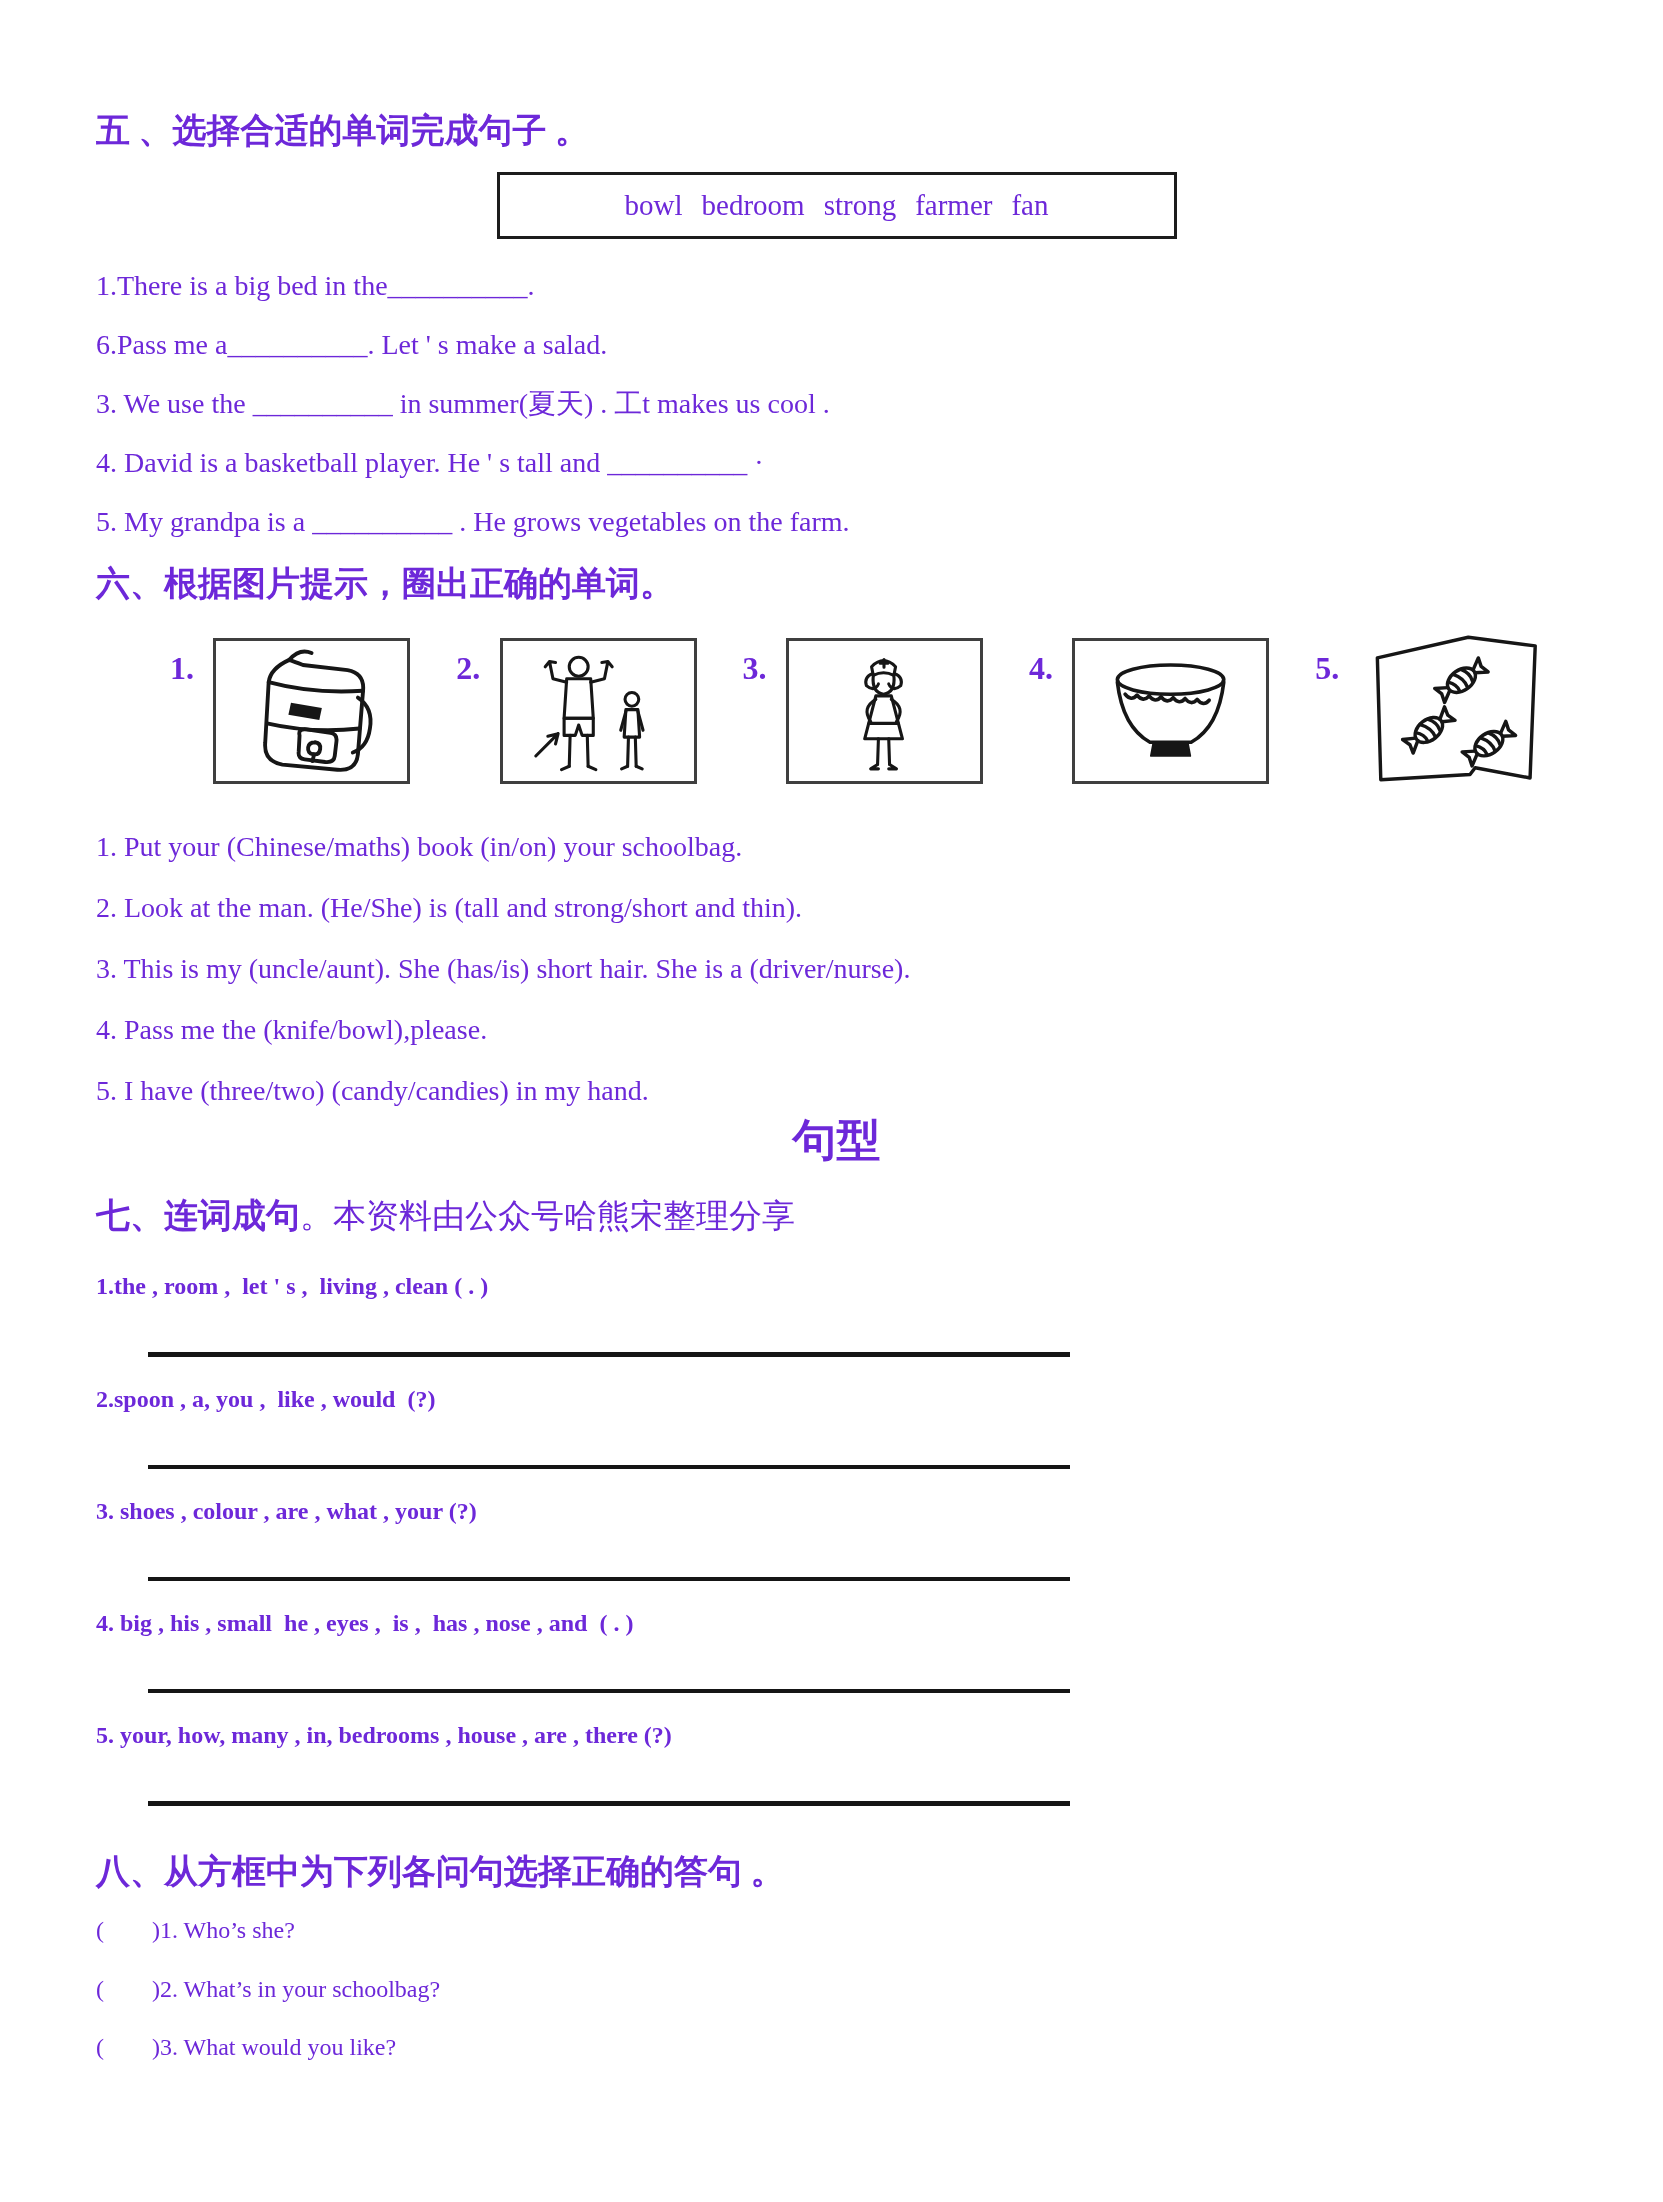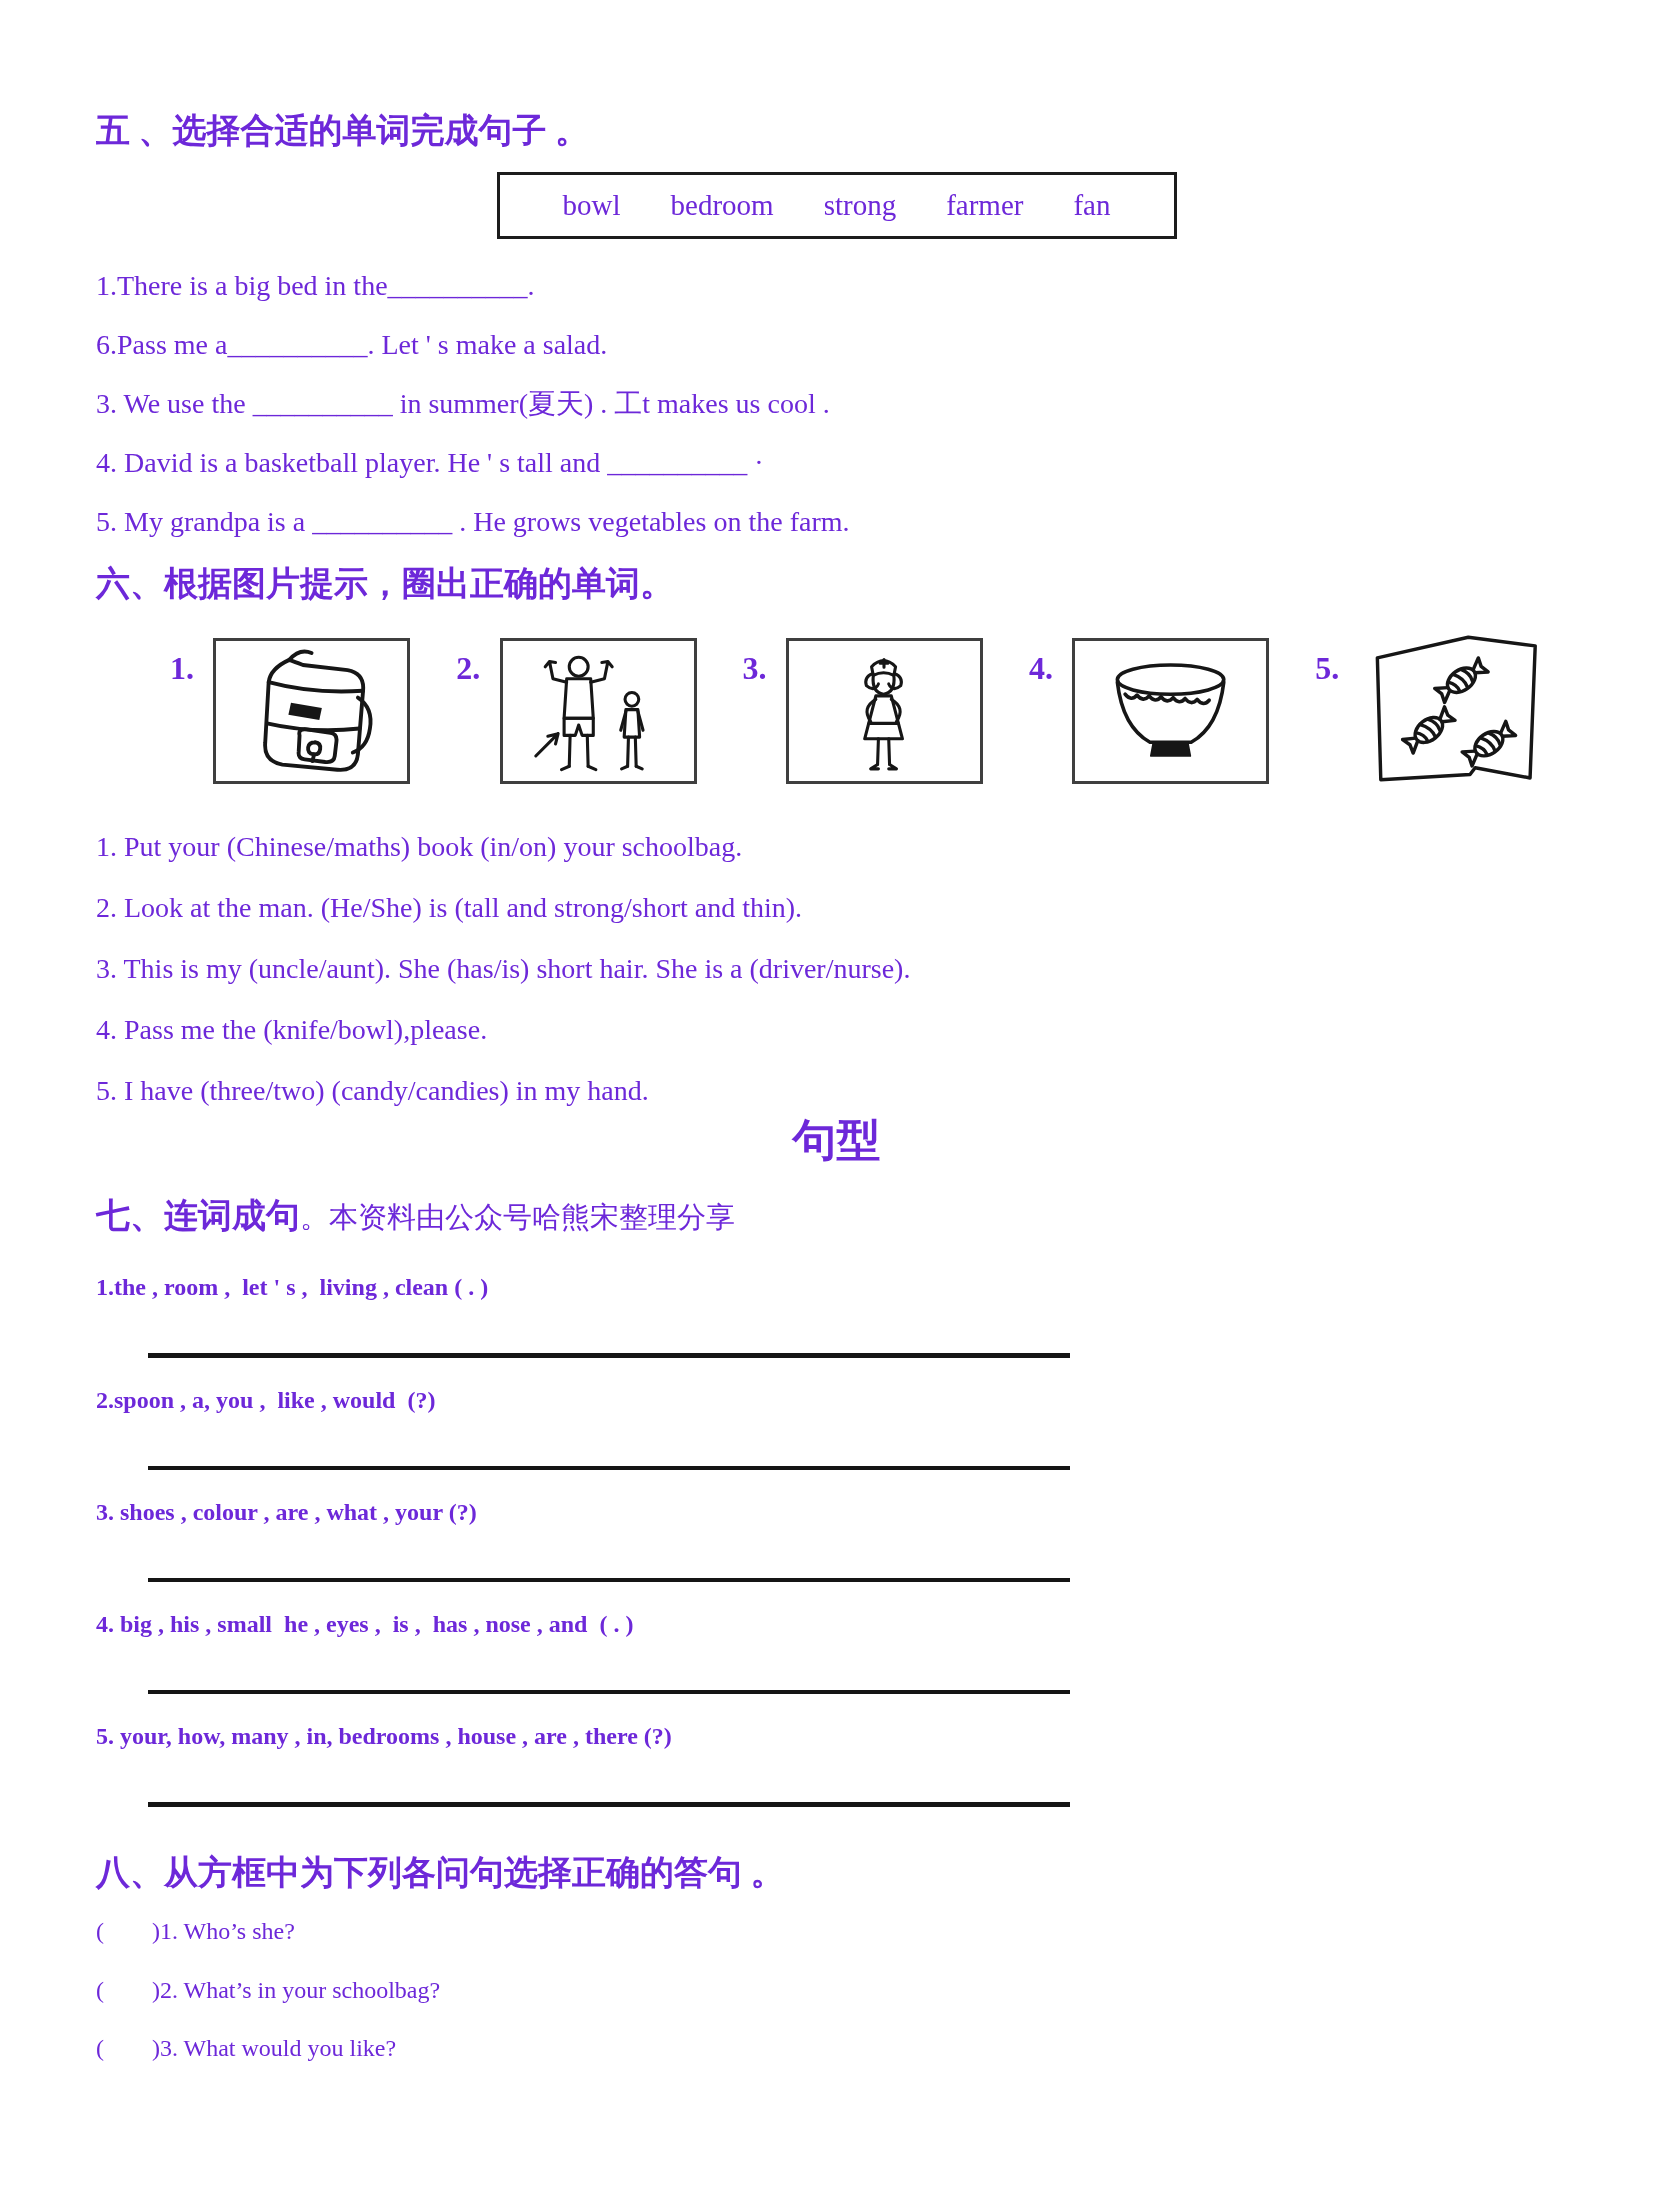--- a/index.html
+++ b/index.html
@@ -16,21 +16,21 @@
   }
   .sec-title {
     font-size:34px; font-weight:700; line-height:41px;
     white-space:pre-wrap;
   }
   .word-box {
     margin:20.6px auto 0 auto;
     width:680px; height:67px;
     border:3.4px solid #1c1c1c;
     display:flex; align-items:center; justify-content:center;
-    gap:50px;
+    gap:19px;
     font-size:29px;
   }
   .word-box span { white-space:pre; }
   .sentences { margin-top:17px; }
   .sentence { font-size:28px; line-height:59px; white-space:pre-wrap; }
   .sentence.s6 { line-height:61px; }
   .title-six { margin-top:12px; }
   .fig-row {
     margin-top:34px; margin-left:74px;
     display:flex; align-items:flex-start; gap:46px;
@@ -48,21 +48,21 @@
   }
   .fig-frame svg { display:block; }
   .fig-frame-open { width:197px; height:163px; margin-top:-10.3px; }
   .s6-block { margin-top:26px; }
   .mid-heading {
     margin-top:0; text-align:center;
     font-size:44px; font-weight:700; line-height:40px;
   }
   .title-seven { margin-top:34px; font-size:34px; line-height:41px; white-space:pre-wrap; }
   .title-seven .bold { font-weight:700; }
-  .title-seven .note { font-weight:400; font-size:29px; }
+  .title-seven .note { font-weight:400; font-size:33px; }
   .q7 { font-size:24px; line-height:36px; margin-top:24px; white-space:pre-wrap;font-weight:bold; }
   .q7.first { margin-top:31px; }
   .ans-line {
     margin:48px 0 0 52px;
     width:922px; height:4.3px;
     background:#151515;
   }
   .title-eight { margin-top:45px; }
   .q8 { font-size:24px; line-height:36px; white-space:pre-wrap; }
   .q8.first { margin-top:20.6px; }

